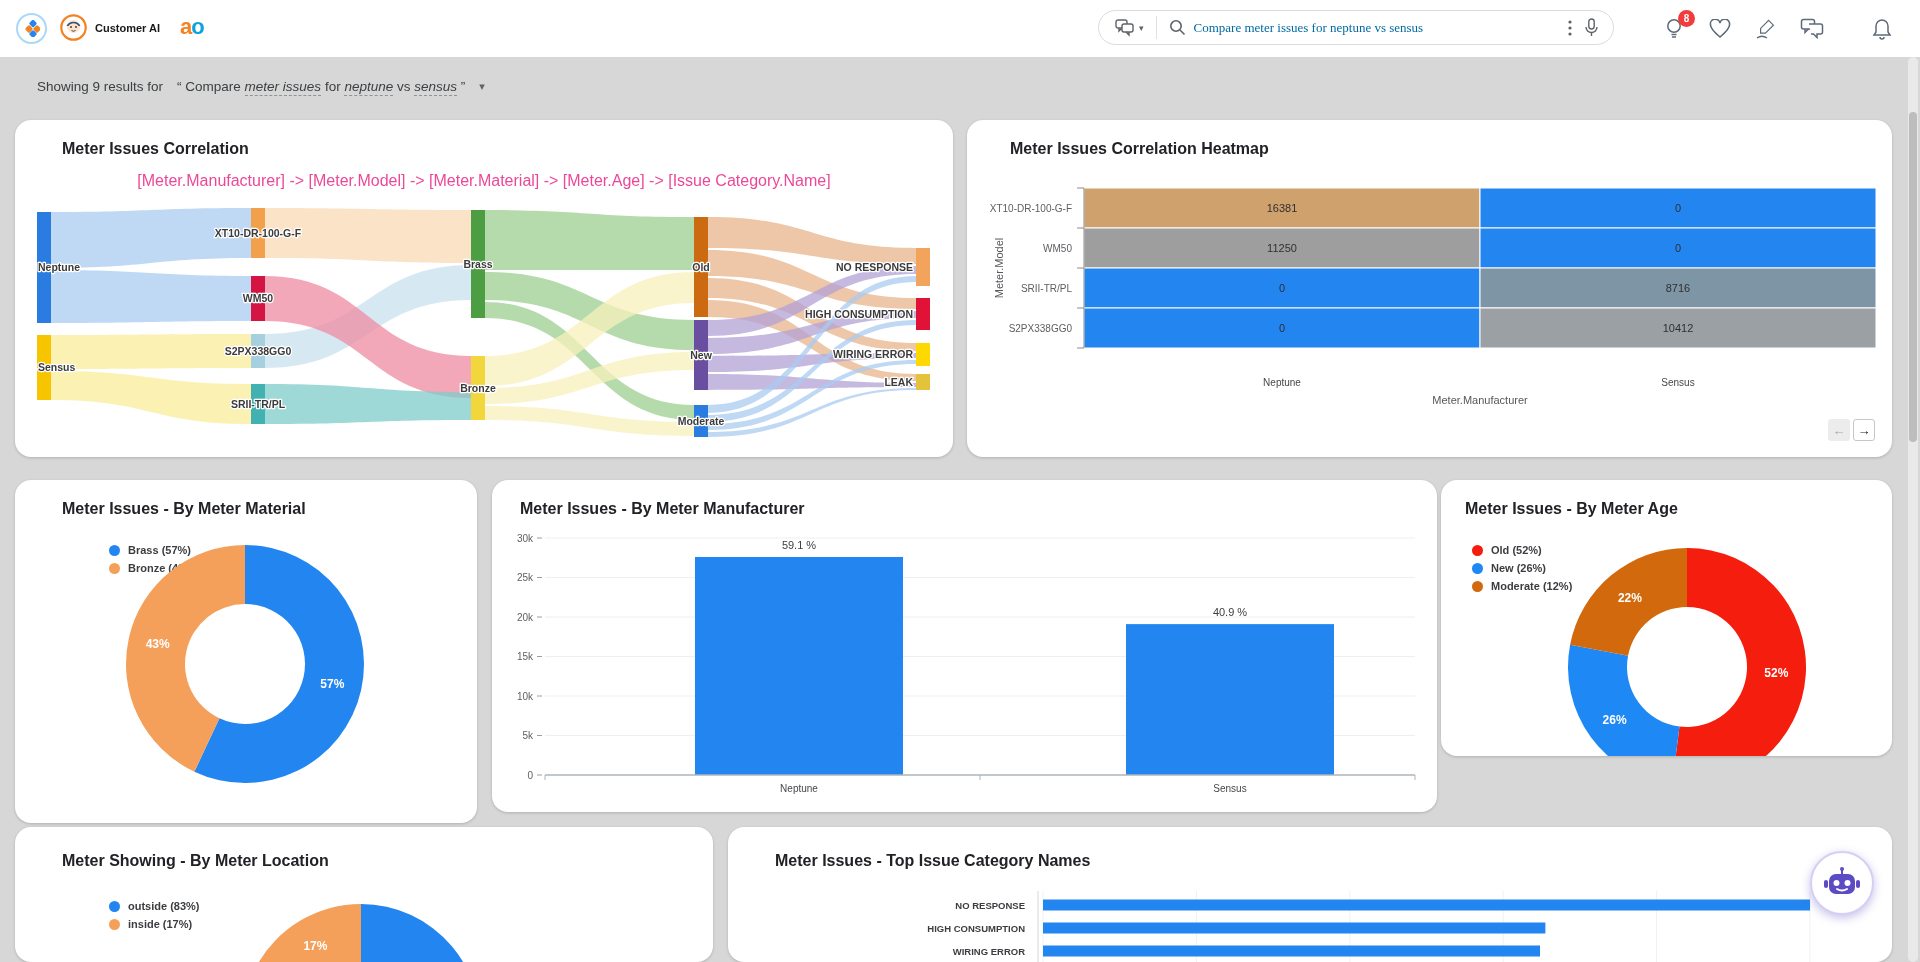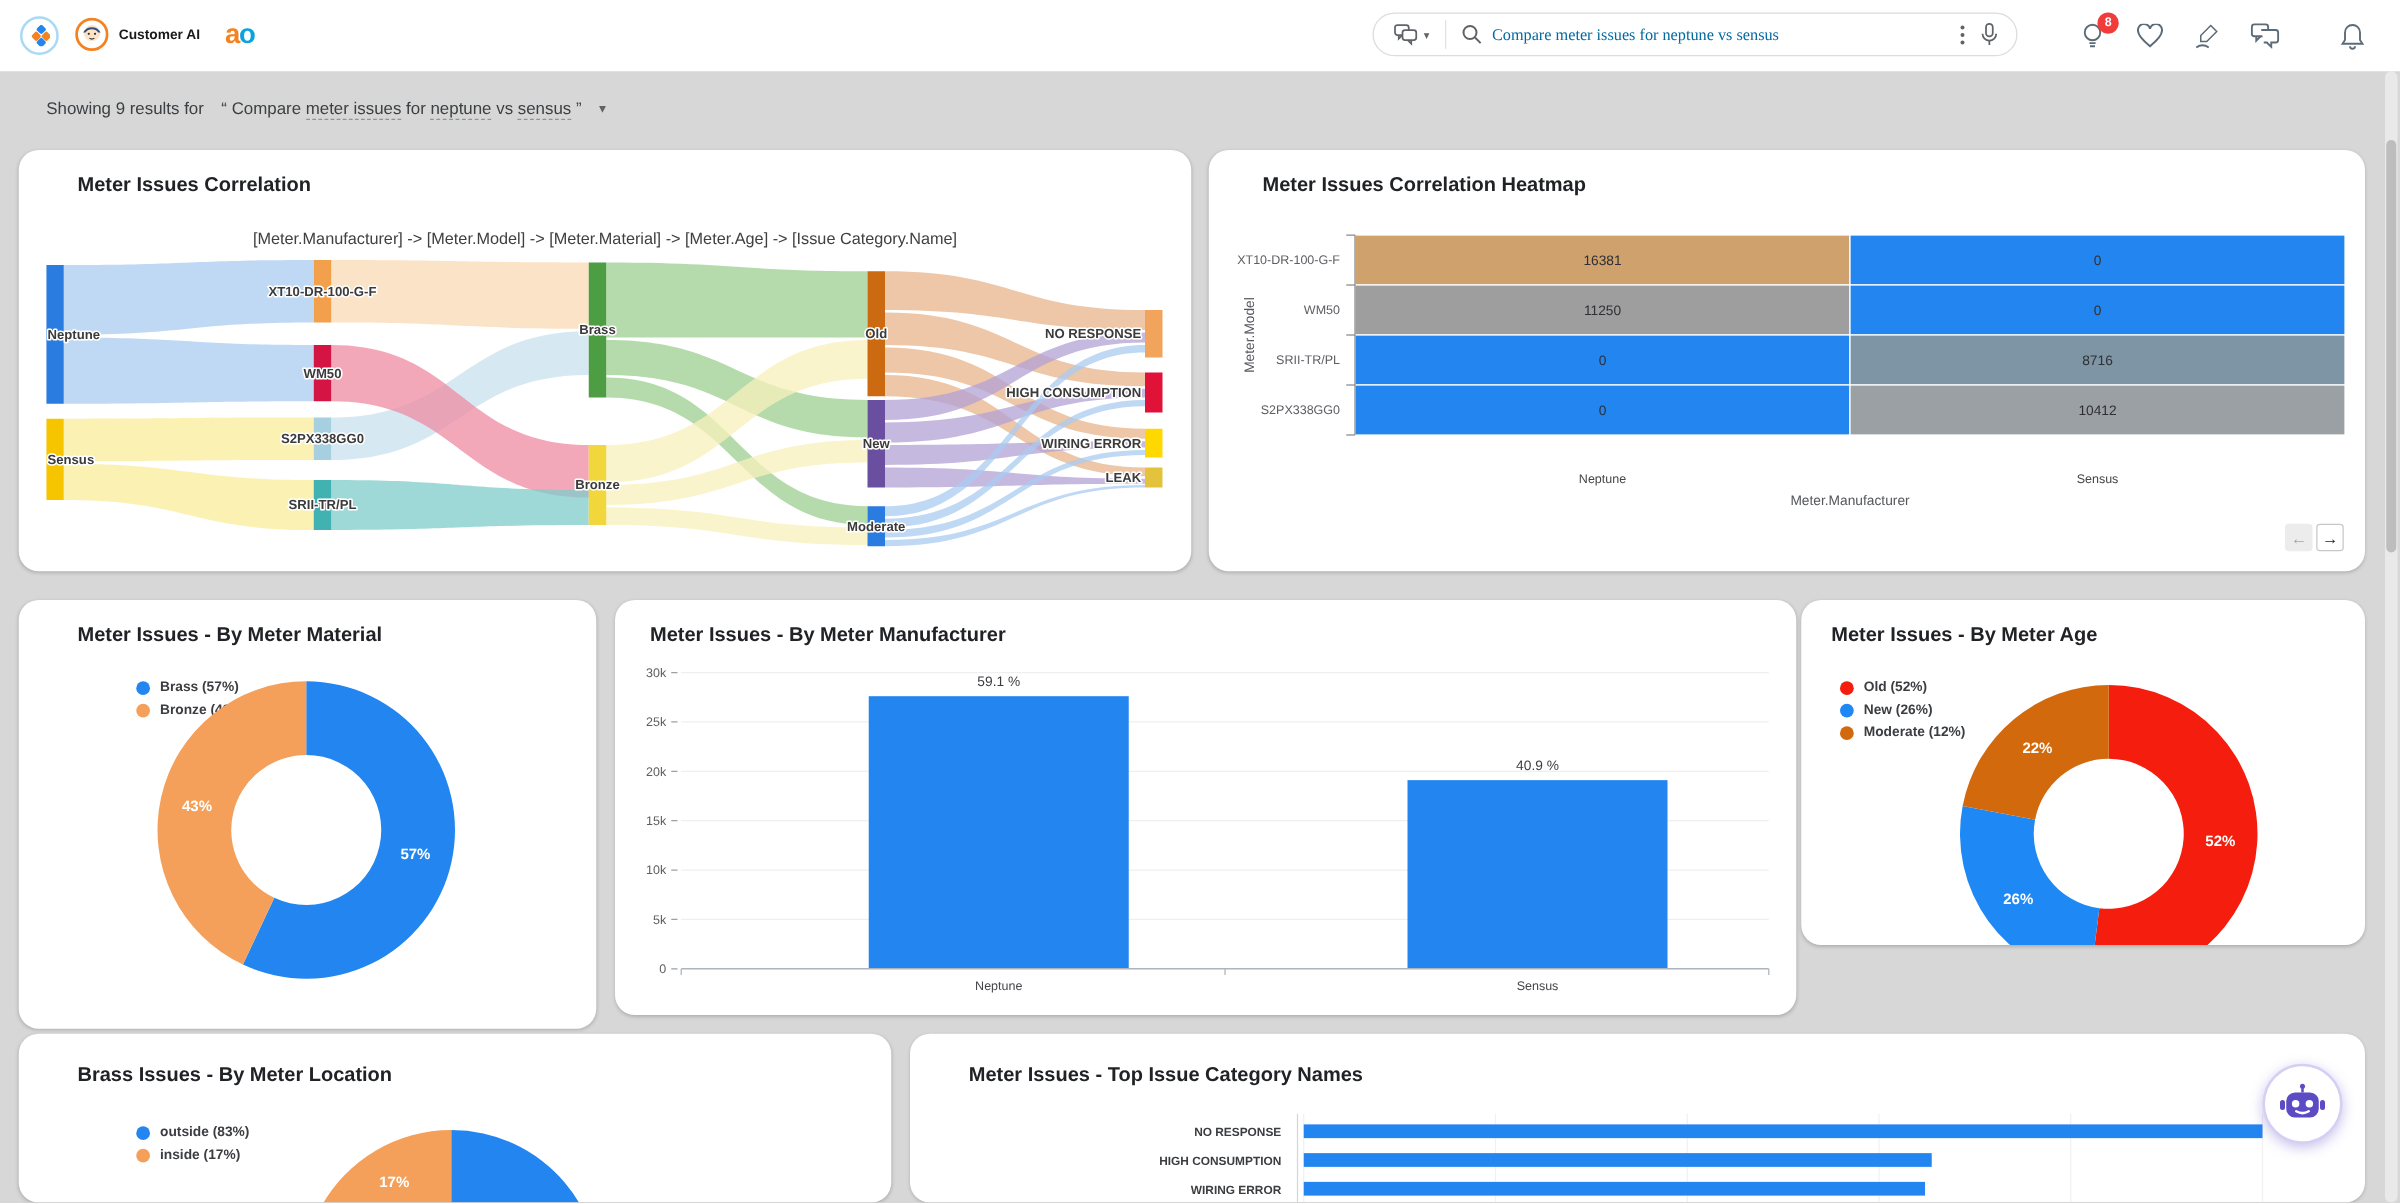--- a/index.html
+++ b/index.html
@@ -26,36 +26,36 @@
 
   .hdr-actions { position:absolute; left:1662px; top:0; height:57px; display:flex; align-items:center; gap:22px; }
   .hicon { position:relative; width:24px; height:24px; display:flex; align-items:center; justify-content:center; cursor:pointer; }
   .badge { position:absolute; top:-7px; right:-9px; min-width:17px; height:17px; border-radius:9px; background:#f23b3b;
            color:#fff; font-size:10px; font-weight:700; display:flex; align-items:center; justify-content:center; padding:0 4px; }
 
   
   .subheader { position:absolute; left:0; top:57px; width:1920px; height:58px; display:flex; align-items:center;
                padding-left:37px; color:#3c4043; font-size:13.5px; }
   .query { margin-left:14px; color:#3c4043; }
-  .query .u { border-bottom:1px dashed #8f9296; padding-bottom:1px; }
+  .query .u { border-bottom:1px dashed #8f9296; padding-bottom:1px;font-style:italic; }
   .q-caret { margin-left:14px; color:#5f6368; font-size:11px; cursor:pointer; }
 
   
   .card { position:absolute; background:#fff; border-radius:16px; box-shadow:0 1px 3px rgba(0,0,0,.18); overflow:hidden; }
   .card-title { position:absolute; font-size:16px; font-weight:600; color:#212226; }
 
   #card-sankey   { left:15px;   top:120px; width:938px;  height:337px; }
   #card-heatmap  { left:967px;  top:120px; width:925px;  height:337px; }
   #card-material { left:15px;   top:480px; width:462px;  height:343px; }
   #card-manu     { left:492px;  top:480px; width:945px;  height:332px; }
   #card-age      { left:1441px; top:480px; width:451px;  height:276px; }
   #card-location { left:15px;   top:827px; width:698px;  height:135px; }
   #card-issues   { left:728px;  top:827px; width:1164px; height:135px; }
 
-  .sankey-subtitle { position:absolute; left:0; top:63px; width:100%; text-align:center; font-size:13px; color:#404040; }
+  .sankey-subtitle { position:absolute; left:0; top:52px; width:100%; text-align:center; font-size:16px; color:#ec4899; }
   svg.fill { position:absolute; left:0; top:0; }
 
   .legend { position:absolute; display:flex; flex-direction:column; gap:6px; }
   .legend-row { display:flex; align-items:flex-end; gap:8px; font-size:11px; font-weight:700; color:#3b3d40; }
   .legend-dot { width:11px; height:11px; border-radius:50%; flex:0 0 auto; }
 
   .pager { position:absolute; left:861px; top:299px; display:flex; gap:3px; }
   .pg-btn { width:22px; height:22px; display:flex; align-items:center; justify-content:center; font-size:13px; border-radius:3px; cursor:pointer; }
   .pg-prev { background:#ececec; color:#a5a5a5; }
   .pg-next { background:#fff; color:#202124; border:1px solid #c7c7c7; }
@@ -359,21 +359,21 @@
       <path d="M246,68 A119,119 0 1 1 231.08534520584774,305.06164945642286 L238.48000598614172,246.52688207886865 A60,60 0 1 0 246,127 Z" fill="#f51d0d"></path>
       <text x="335.3233921943303" y="196.61975149787355" text-anchor="middle" class="donut-lbl">52%</text>
       <path d="M231.08534520584774,305.06164945642286 A119,119 0 0 1 129.10781716328606,164.70162356429876 L187.06276495627867,175.75712112485652 A60,60 0 0 0 238.48000598614172,246.52688207886865 Z" fill="#1e88f5"></path>
       <text x="173.59297900344222" y="243.60678008017635" text-anchor="middle" class="donut-lbl">26%</text>
       <path d="M129.10781716328606,164.70162356429876 A119,119 0 0 1 245.99999999999997,68 L246,127 A60,60 0 0 0 187.06276495627867,175.75712112485652 Z" fill="#d2690d"></path>
       <text x="188.9505529174923" y="122.03906477156686" text-anchor="middle" class="donut-lbl">22%</text>
     </svg>
 </section>
 
 <section class="card" id="card-location">
-  <div class="card-title" style="left:47px; top:25px;">Brass Issues - By Meter Location</div>
+  <div class="card-title" style="left:47px; top:25px;">Meter Showing - By Meter Location</div>
   <div class="legend" style="left:94px; top:73px;" id="legend-location">
       <div class="legend-row">
         <span class="legend-dot" style="background: rgb(35, 134, 240);"></span>
         <span>outside (83%)</span>
       </div>
       <div class="legend-row">
         <span class="legend-dot" style="background: rgb(245, 160, 90);"></span>
         <span>inside (17%)</span>
       </div>
     </div>

